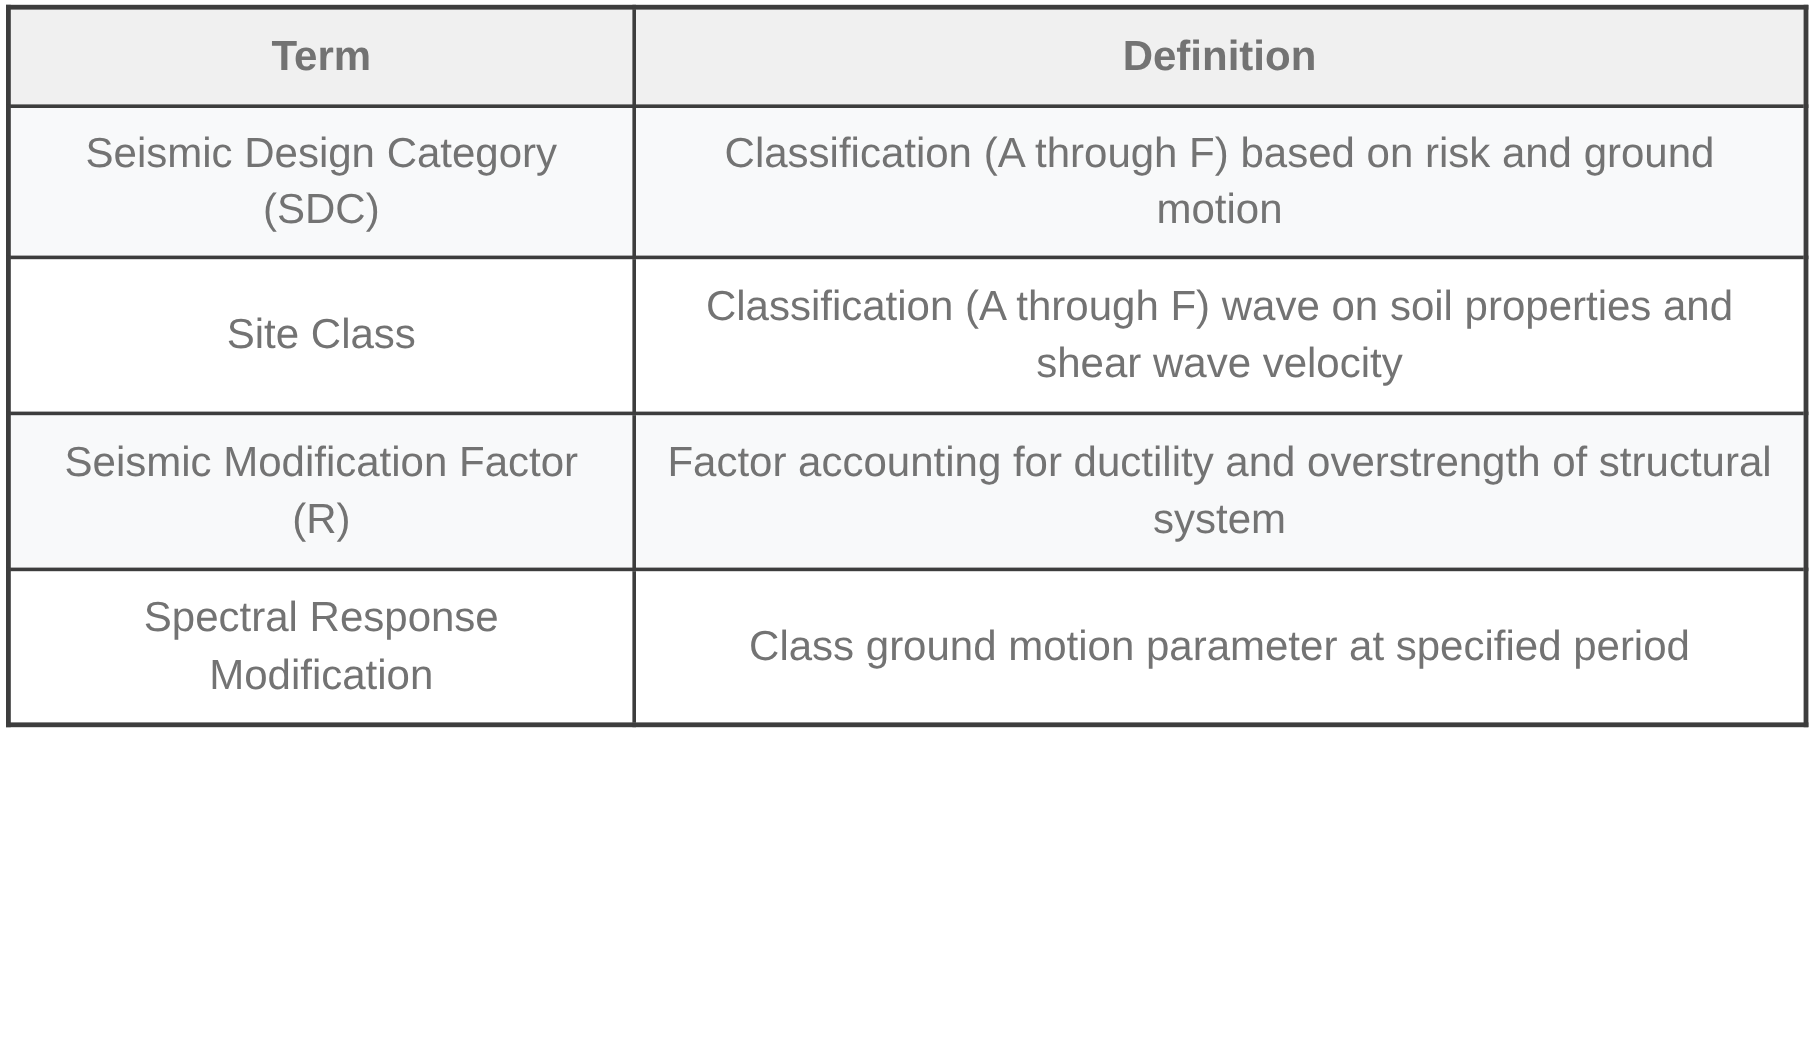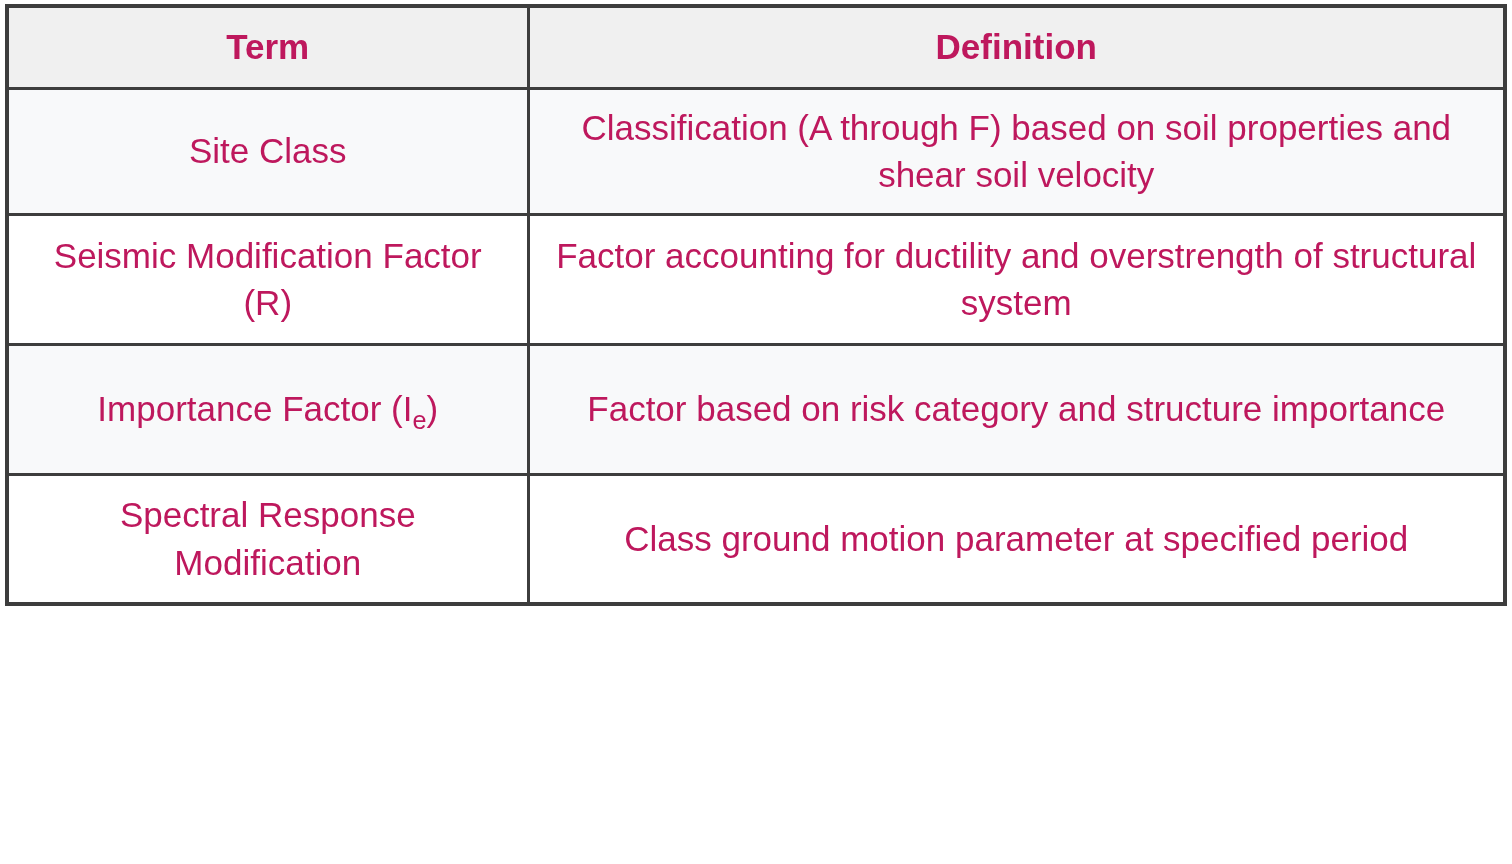--- a/index.html
+++ b/index.html
@@ -21,21 +21,21 @@
     border: 4px solid #3d3d3d;
     table-layout: fixed;
   }
   .def-table th, .def-table td {
     border: 3px solid #3d3d3d;
     text-align: center;
     vertical-align: middle;
     padding: 14px 22px;
     font-size: 35px;
     line-height: 1.36;
-    color: #be185d;
+    color: #737373;
     overflow-wrap: break-word;
   }
   .def-table col.col-term { width: 521px; }
   .def-table col.col-def  { width: 977px; }
   .def-table thead tr { height: 82px; }
   .def-table thead th {
     background: #f0f0f0;
     font-weight: bold;
   }
   .def-table tbody tr { height: 130px; }
@@ -57,30 +57,30 @@
       <col class="col-def">
     </colgroup>
     <thead>
       <tr>
         <th>Term</th>
         <th>Definition</th>
       </tr>
     </thead>
     <tbody>
       <tr>
+        <td>Seismic Design Category (SDC)</td>
+        <td>Classification (A through F) based on risk and ground motion</td>
+      </tr>
+      <tr>
         <td>Site Class</td>
-        <td>Classification (A through F) based on soil properties and shear soil velocity</td>
+        <td>Classification (A through F) wave on soil properties and shear wave velocity</td>
       </tr>
       <tr>
         <td>Seismic Modification Factor (R)</td>
         <td>Factor accounting for ductility and overstrength of structural system</td>
-      </tr>
-      <tr>
-        <td><span>Importance Factor (I</span><sub>e</sub><span>)</span></td>
-        <td>Factor based on risk category and structure importance</td>
       </tr>
       <tr>
         <td>Spectral Response Modification</td>
         <td>Class ground motion parameter at specified period</td>
       </tr>
     </tbody>
   </table>
 </div>
 
 </body></html>

